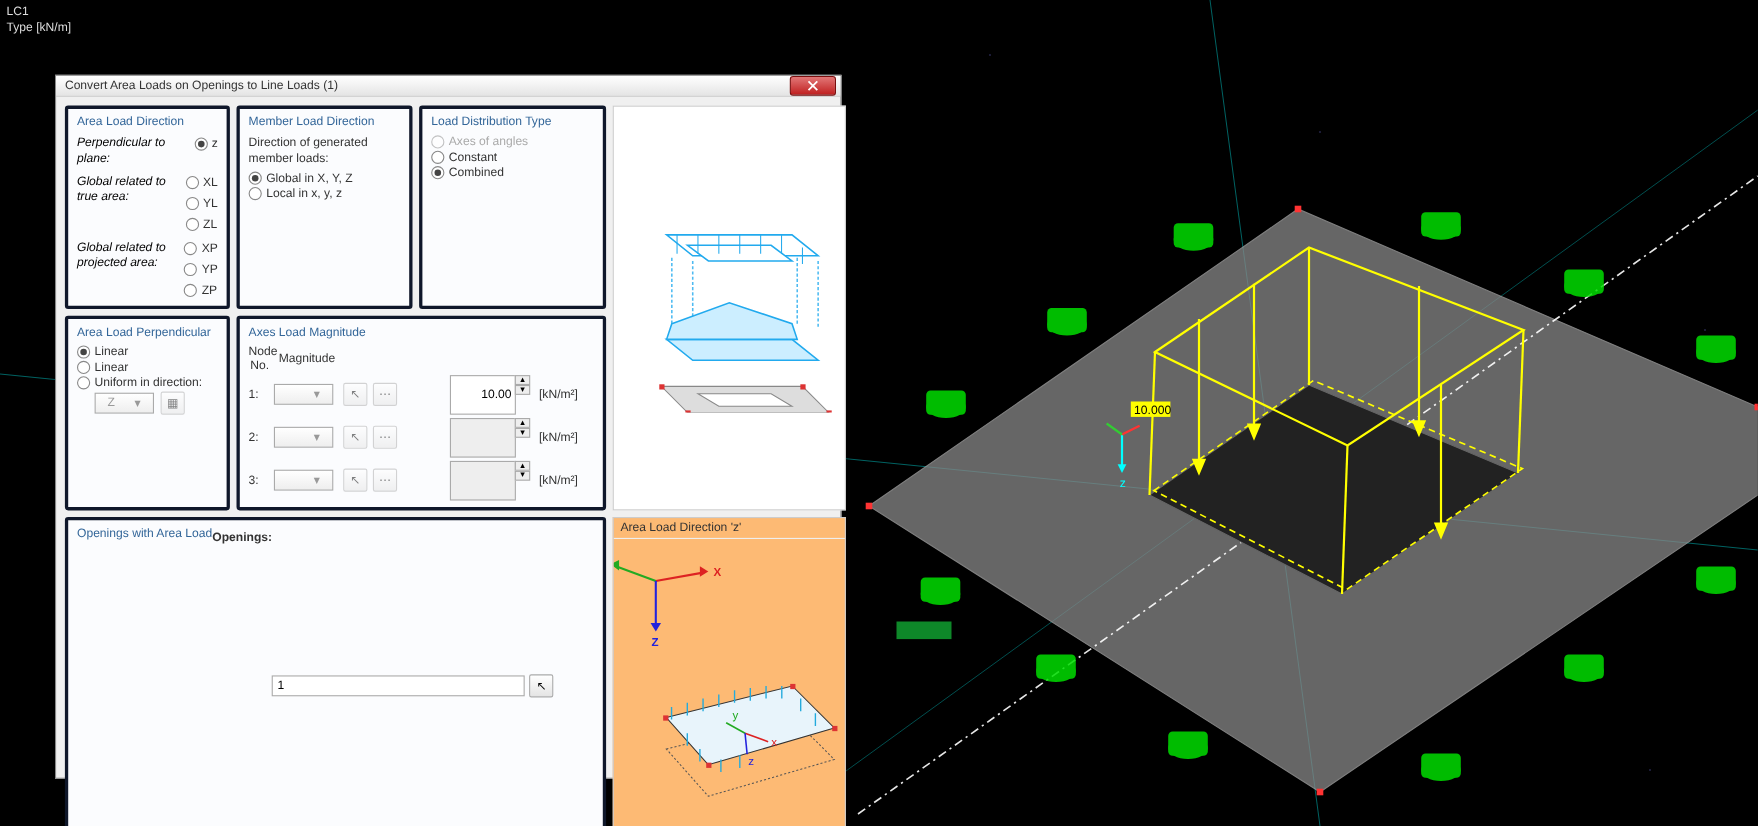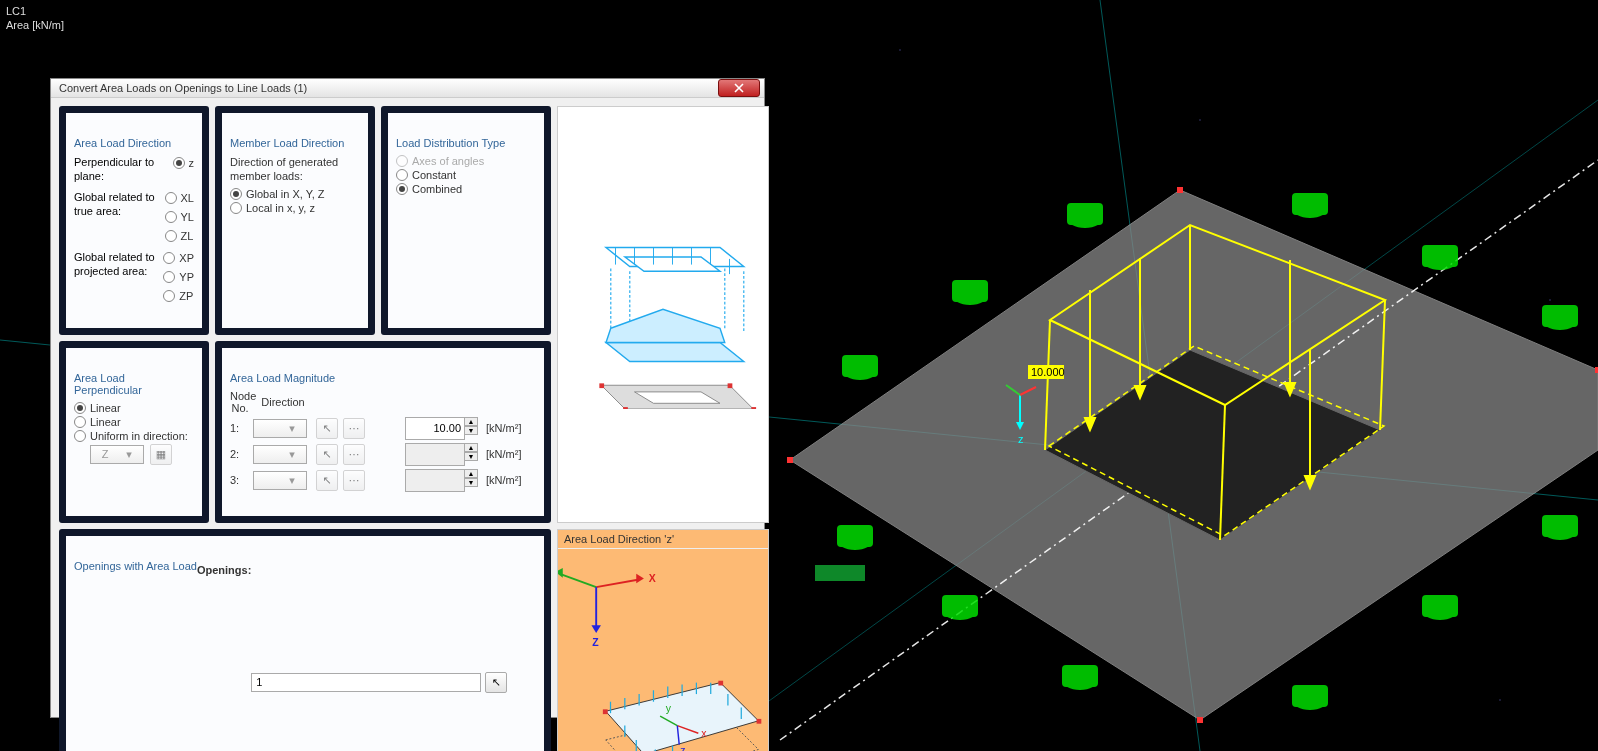--- a/index.html
+++ b/index.html
@@ -1,49 +1,49 @@
 <!DOCTYPE html>
 <html><head>
 <meta charset="utf-8">
 <style>
 * { box-sizing: border-box; margin: 0; padding: 0; font-family: Tahoma, Arial, sans-serif; font-size: 11px; }
 body { background: #000; width: 1598px; height: 751px; position: relative; overflow: hidden; color: #fff; }
 .scene-label { position: absolute; top: 4px; left: 6px; line-height: 1.3; color: #ddd; }
 .viewport { position: absolute; inset: 0; }
-.dialog { position: absolute; left: 50px; top: 78px; width: 715px; height: 640px; background: #f0f0f0; border: 1px solid #888; box-shadow: 2px 2px 8px rgba(0,0,0,0.5); color: #000; display: flex; flex-direction: column; }
+.dialog { position: absolute; left: 50px; top: 68px; width: 715px; height: 640px; background: #f0f0f0; border: 1px solid #888; box-shadow: 2px 2px 8px rgba(0,0,0,0.5); color: #000; display: flex; flex-direction: column; }
 .titlebar { height: 24px; background: linear-gradient(#fff,#e4e4e4); border-bottom: 1px solid #ccc; display: flex; align-items: center; padding: 0 4px 0 8px; }
 .titlebar .title { flex: 1; color: #333; }
 .close-btn { width: 42px; height: 18px; background: linear-gradient(#e27777,#c02020); border: 1px solid #7a0e0e; border-radius: 3px; color: #fff; text-align: center; line-height: 14px; margin-left: 4px; cursor: pointer; display:flex;align-items:center;justify-content:center; }
 .close-btn svg{width:10px;height:10px;}
 .content { flex: 1; padding: 8px; display: grid; grid-template-columns: 150px 160px 170px 1fr; grid-template-rows: auto auto auto auto 1fr; gap: 6px; }
-.group { background: #fbfcfe; border: 7px solid #0f172a; border-radius: 3px; padding: 24px 8px; }
+.group { background: #fbfcfe; border: 3px solid #0f172a; border-radius: 3px; padding: 6px 8px; }
 .group .gtitle { color: #336699; font-weight: normal; margin-bottom: 6px; }
 .row { display: flex; align-items: center; gap: 4px; margin: 2px 0; }
 .radio { width: 12px; height: 12px; border: 1px solid #888; border-radius: 50%; background: #fff; flex: none; position: relative; }
 .radio.selected::after { content: ""; position: absolute; inset: 2px; border-radius: 50%; background: #444; }
 .radio.disabled { opacity: 0.5; }
 .lbl { color: #333; }
 .lbl.disabled { color: #aaa; }
 .g-area-load-dir { grid-column: 1; grid-row: 1; }
 .g-member-load-dir { grid-column: 2; grid-row: 1; }
 .g-load-dist-type { grid-column: 3; grid-row: 1; }
 .g-preview-top { grid-column: 4; grid-row: 1 / span 2; background: #fff; border: 1px solid #ccc; display:flex;align-items:center;justify-content:center; }
 .g-area-load-dist { grid-column: 1; grid-row: 2; }
 .g-area-load-mag { grid-column: 2 / span 2; grid-row: 2; }
 .g-preview-bottom { grid-column: 4; grid-row: 3 / span 2; background: #fdba74; border: 1px solid #ccc; display:flex;flex-direction:column; }
 .g-preview-bottom .caption { padding: 3px 6px; color: #333; border-bottom:1px solid #eee;}
 .g-openings { grid-column: 1 / span 3; grid-row: 3 / span 2; }
 .area-load-dir-body{display:flex;flex-direction:column;gap:6px;}
 .sub{display:flex;align-items:flex-start;gap:6px;}
-.sub .txt{flex:1;line-height:1.3;}
+.sub .txt{flex:1;line-height:1.3;font-style:italic;}
 .sub .ops{display:flex;flex-direction:column;gap:3px;}
 .input-text { border: 1px solid #aaa; background: #fff; height: 19px; padding: 1px 4px; }
 .input-text.disabled { background: #eee; color:#999; }
 .spin{display:flex;}
-.spin input{width:60px;text-align:right;border:1px solid #aaa;height:23px;padding:1px 3px;}
+.spin input{width:60px;text-align:right;border:1px solid #aaa;height:36px;padding:1px 3px;}
 .spin .btns{display:flex;flex-direction:column;margin-left:-1px;}
 .spin .btns span{width:14px;height:9px;border:1px solid #aaa;background:#eee;font-size:7px;text-align:center;line-height:7px;}
 .select-sm{width:54px;height:19px;border:1px solid #aaa;background:linear-gradient(#fff,#eee); display:inline-flex;align-items:center;padding:0 2px;}
 .select-sm.disabled{color:#999;}
 .select-sm span{flex:1;text-align:center;}
 .mini-btn{width:22px;height:21px;border:1px solid #aaa;background:linear-gradient(#fff,#e4e4e4);display:inline-flex;align-items:center;justify-content:center;border-radius:2px;cursor:pointer;}
 .mini-btn.disabled{opacity:.5;}
 .mag-table{display:grid;grid-template-columns:20px 60px 24px 24px 1fr 78px 50px;gap:3px;align-items:center;}
 .mag-table .hdr{color:#333;text-align:center;grid-row:1;}
 .unit{color:#333;}
@@ -143,21 +143,21 @@
     <line x1="0" y1="0" x2="16" y2="-8" stroke="#f33" stroke-width="2"></line>
     <line x1="0" y1="0" x2="-14" y2="-10" stroke="#3c3" stroke-width="2"></line>
   </g>
   <rect x="1028" y="365" width="36" height="14" fill="#ff0"></rect>
       <text x="1031" y="376" fill="#000" font-size="10">10.000</text>
 </svg>
 </div>
 
 <div class="scene-label">
   <div>LC1</div>
-  <div>Area [kN/m]</div>
+  <div>Type [kN/m]</div>
 </div>
 
 <div class="dialog">
   <div class="titlebar">
     <span class="title">Convert Area Loads on Openings to Line Loads  (1)</span>
     <span class="close-btn">
       <svg viewBox="0 0 10 10">
           <path d="M1 1 L9 9 M9 1 L1 9" stroke="#fff" stroke-width="1.6"></path>
         </svg>
     </span>
@@ -296,28 +296,28 @@
       <div class="row" style="margin-left:16px;gap:6px;">
         <span class="select-sm disabled">
             <span>Z</span>
             <span>▾</span>
           </span>
         <span class="mini-btn disabled">▦</span>
       </div>
     </div>
 
     <div class="group g-area-load-mag">
-      <div class="gtitle">Area Load Magnitude</div>
+      <div class="gtitle">Axes Load Magnitude</div>
       <div class="mag-table">
         <span></span>
         <span class="hdr">Node No.</span>
         <span></span>
           <span></span>
           <span></span>
-        <span class="hdr">Direction</span>
+        <span class="hdr">Magnitude</span>
         <span></span>
 
         <span class="lbl">1:</span>
         <span class="select-sm disabled">
             <span></span>
             <span>▾</span>
           </span>
         <span class="mini-btn disabled">↖</span>
         <span class="mini-btn disabled">⋯</span>
         <span></span>

